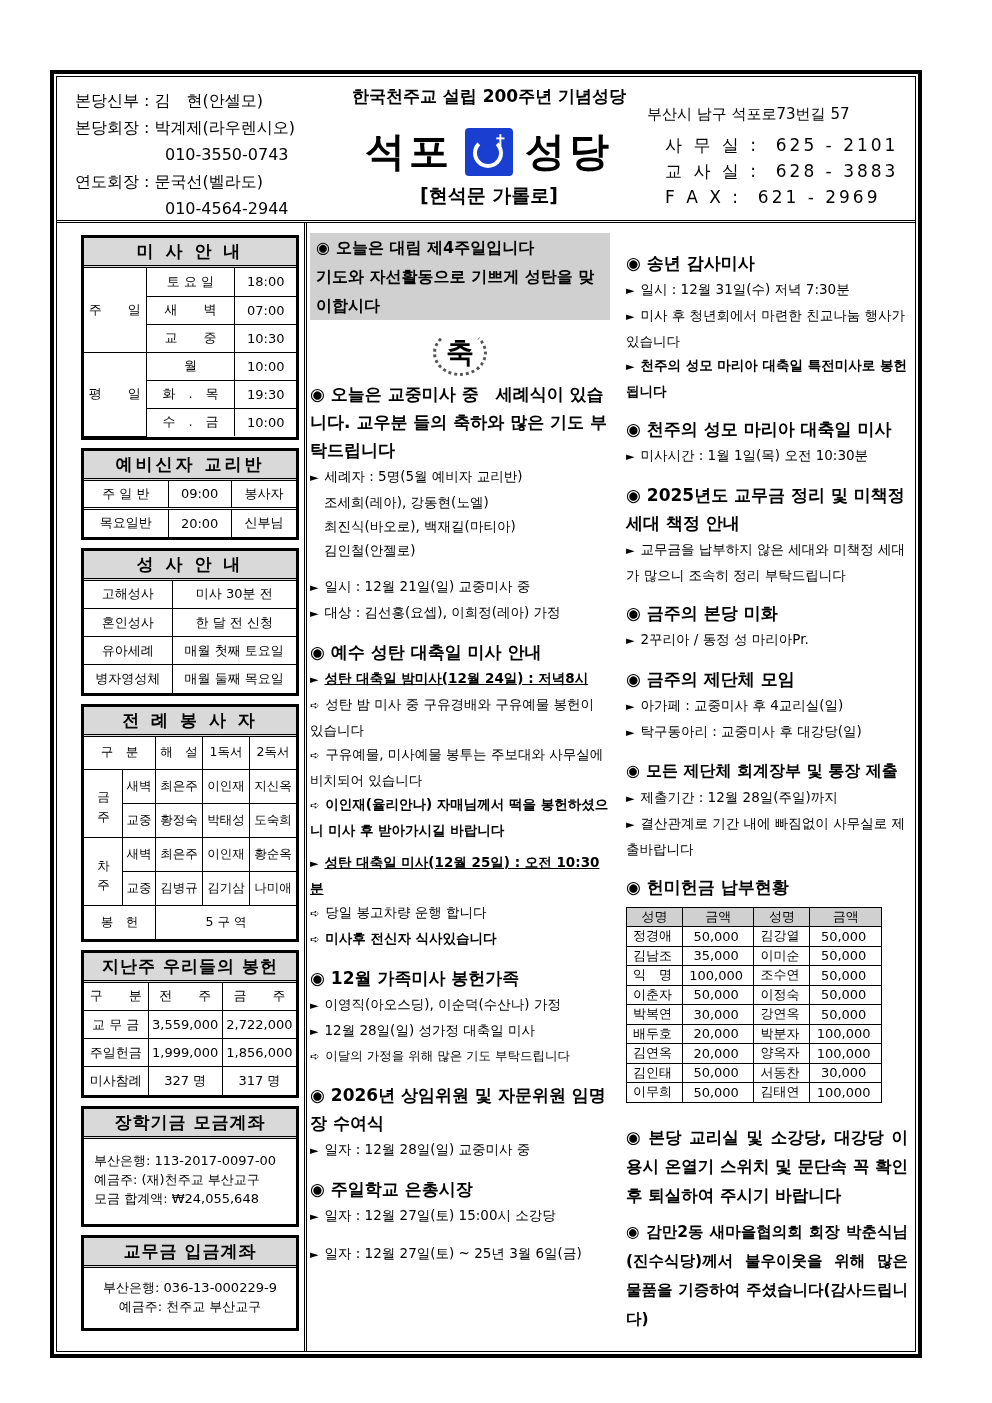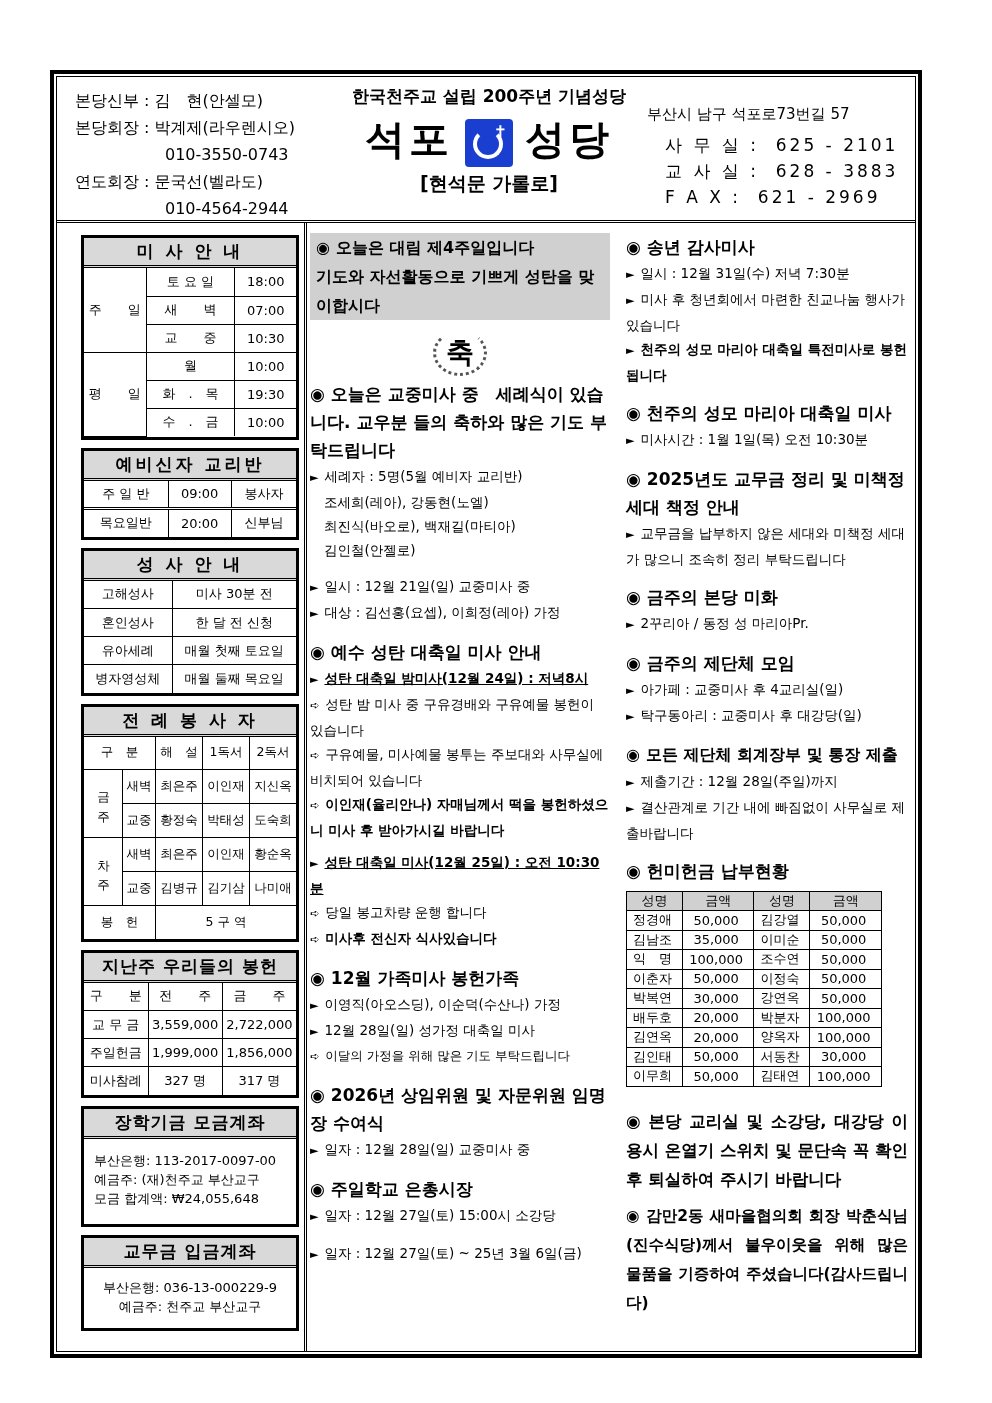--- a/index.html
+++ b/index.html
@@ -4,21 +4,21 @@
 <style>
   * { box-sizing: border-box; margin: 0; padding: 0; }
   body { width: 992px; height: 1403px; background: #fff; font-family: "DejaVu Sans", "Liberation Sans", sans-serif; color: #000; position: relative; }
   .frame { position: absolute; left: 50px; top: 70px; width: 872px; height: 1288px; border: 4px solid #000; }
   .frame-inner { position: absolute; left: 2px; top: 2px; right: 2px; bottom: 2px; border: 1px solid #000; }
   .header { position: absolute; left: 0; top: 0; width: 100%; height: 146px; border-bottom: 3px double #000; }
   .hdr-left { position: absolute; left: 18px; top: 10px; font-size: 16px; line-height: 27px; }
   .hdr-left .phone { padding-left: 90px; }
   .hdr-center { position: absolute; left: 262px; top: 8px; width: 340px; text-align: center; }
   .hdr-subtitle { font-size: 17px; font-weight: bold; }
-  .hdr-name { display: flex; align-items: flex-end; justify-content: center; gap: 12px; margin-top: 4px; }
+  .hdr-name { display: flex; align-items: center; justify-content: center; gap: 12px; margin-top: 16px; }
   .hdr-name span { font-size: 40px; font-weight: bold; letter-spacing: 4px; }
   .logo { width: 48px; height: 48px; background: #1a3fd0; border-radius: 4px; position: relative; }
   .logo .ring { position: absolute; left: 8px; top: 10px; width: 30px; height: 30px; border: 4px solid #fff; border-radius: 50%; border-top-color: transparent; }
   .logo .cross { position: absolute; right: 6px; top: 3px; color: #fff; font-weight: bold; font-size: 16px; }
   .hdr-pastor { font-size: 19px; font-weight: bold; margin-top: 4px; }
   .hdr-right { position: absolute; left: 590px; top: 28px; font-size: 15px; }
   .hdr-right .addr { margin-bottom: 8px; }
   .hdr-right .tel { font-size: 17px; letter-spacing: 3px; line-height: 26px; padding-left: 18px; white-space: pre; }
   .left-col { position: absolute; left: 16px; top: 146px; width: 234px; bottom: 0; border-right: 3px double #000; padding: 12px 0 0 8px; }
   .main-col { position: absolute; left: 237px; top: 146px; right: 0; bottom: 0; }
@@ -305,21 +305,21 @@
         <div class="sec-title"><span class="dot">◉</span><span>주일학교 은총시장</span></div>
         <div class="line"><span class="mk">►</span><span>일자 : 12월 27일(토) 15:00시 소강당</span></div>
       </div>
 
       <div class="sec">
         <div class="line"><span class="mk">►</span><span>일자 : 12월 27일(토) ~ 25년 3월 6일(금)</span></div>
       </div>
     </div>
 
     <div class="col3">
-      <div class="sec" style="margin-top:0">
+      <div class="sec" style="margin-top:16px">
         <div class="sec-title"><span class="dot">◉</span><span>송년 감사미사</span></div>
         <div class="line"><span class="mk">►</span><span>일시 : 12월 31일(수) 저녁 7:30분</span></div>
         <div class="line"><span class="mk">►</span><span>미사 후 청년회에서 마련한 친교나눔 행사가 있습니다</span></div>
         <div class="line bold"><span class="mk">►</span><span>천주의 성모 마리아 대축일 특전미사로 봉헌됩니다</span></div>
       </div>
 
       <div class="sec">
         <div class="sec-title"><span class="dot">◉</span><span>천주의 성모 마리아 대축일 미사</span></div>
         <div class="line"><span class="mk">►</span><span>미사시간 : 1월 1일(목) 오전 10:30분</span></div>
       </div>

